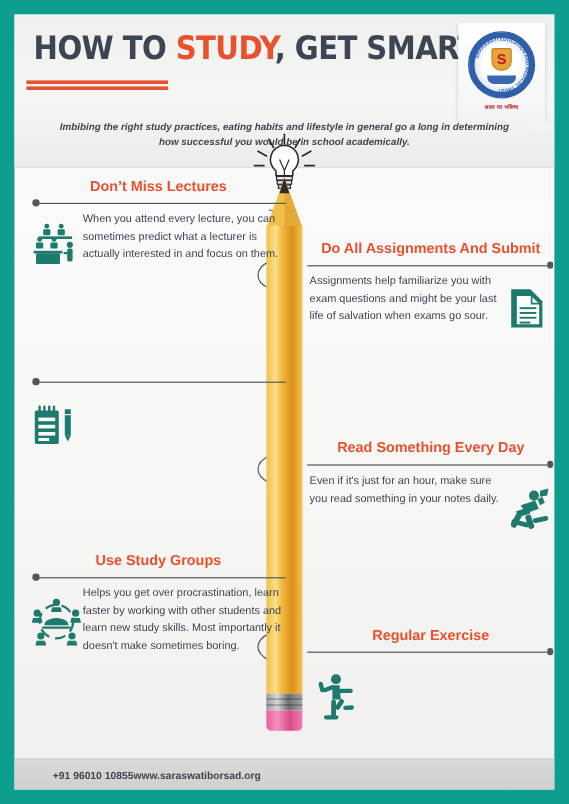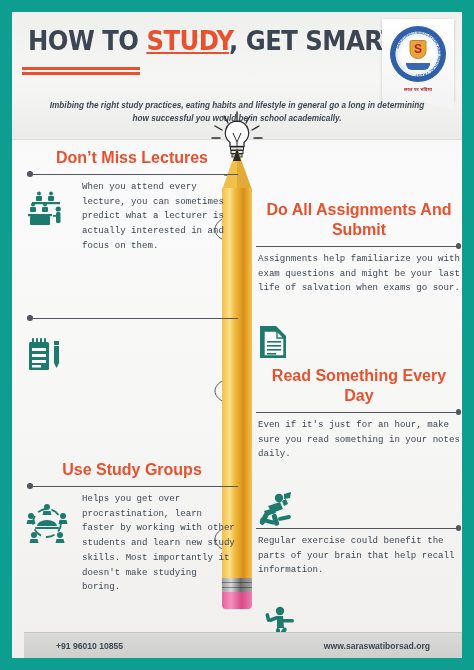--- a/index.html
+++ b/index.html
@@ -30,21 +30,21 @@
     font-family:"Liberation Sans Narrow","DejaVu Sans Condensed","Liberation Sans",sans-serif;
     font-weight:bold;
     font-size:27px;
     letter-spacing:-0.5px;
     color:#3c4652;
     line-height:1.08;
     white-space:nowrap;
   }
   .title-line.l1 { text-align:left; padding-left:2px; }
   .title-line.l2 { text-align:right; padding-right:2px; }
-  .hl { color:#e8512e;text-decoration:underline; }
+  .hl { color:#e8512e; }
   .bars {
     position:absolute; left:10px; top:55px; width:118px;
   }
   .bars i {
     display:block; height:3px; background:#e8512e; margin-bottom:2px;
   }
   
   .logo {
     position:absolute; right:8px; top:7px;
     width:72px; height:82px;
@@ -133,50 +133,50 @@
     border-radius:0 0 4px 4px;
   }
   
   .bulb { position:absolute; left:50%; transform:translateX(-50%); top:-16px; width:64px; height:56px; }
   .bulb svg { display:block; }
   
   .block { position:absolute; }
   .block.left  { left:14px;  width:212px; }
   .block.right { right:0; width:206px; text-align:left; }
   .b-head {
-    font-size:16px; font-weight:bold; color:#e8512e;
+    font-size:12px; font-weight:bold; color:#e8512e;
     line-height:1.25; text-align:center;
   }
   .b-rule { position:relative; height:12px; }
   .b-rule .line {
     position:absolute; top:6px; height:1px; background:#51565c; left:6px; right:0;
   }
   .block.right .b-rule .line { left:0; right:6px; }
   .b-rule .dot {
     position:absolute; top:3.2px; width:5.5px; height:5.5px;
     border-radius:50%; background:#51565c;
   }
   .block.left  .b-rule .dot { left:1px; }
   .block.right .b-rule .dot { right:1px; }
-  .b-row { display:flex; align-items:flex-start; gap:16px;font-family:Liberation Mono, monospace; }
+  .b-row { display:flex; align-items:flex-start; gap:3px; }
   .b-icon { flex:0 0 auto; width:40px; padding-top:10px; }
   .b-text {
     font-size:9.1px; line-height:1.62; color:#3c4652;
   }
   .block.left  .b-row { flex-direction:row; }
-  .block.right .b-row { flex-direction:column; }
+  .block.right .b-row { }
   .block.right .b-text { padding-left:2px; }
   
   .curves { position:absolute; inset:0; pointer-events:none; }
   
   .footer {
-    position:absolute; left:12px; right:0; bottom:0; height:26px;
+    position:absolute; left:0; right:0; bottom:0; height:26px;
     background:linear-gradient(180deg,#d9d9d7,#cfcfcd);
     border-top:1px solid #c4c4c2;
-    display:flex; align-items:center; justify-content:space-between;
+    display:flex; align-items:center; justify-content:flex-start;
     padding:0 32px;
     font-size:8.6px; font-weight:bold; color:#3c4652;
   }
 </style>
 </head>
 <body>
 
 <div id="poster">
 
   <div class="header">
@@ -380,31 +380,31 @@
                 <path d="M1.5,18 h7 l1,4 h-9 z"></path>
               <circle cx="37" cy="14" r="3"></circle>
                 <path d="M33.5,18 h7 l1,4 h-9 z"></path>
               <circle cx="8" cy="33" r="3"></circle>
                 <path d="M4.5,37 h7 l1,4 h-9 z"></path>
               <circle cx="34" cy="33" r="3"></circle>
                 <path d="M30.5,37 h7 l1,4 h-9 z"></path>
             </g>
           </svg>
         </div>
-        <div class="b-text">Helps you get over procrastination, learn faster by working with other students and learn new study skills. Most importantly it doesn't make studying boring.</div>
+        <div class="b-text">Helps you get over procrastination, learn faster by working with other students and learn new study skills. Most importantly it doesn't make sometimes boring.</div>
       </div>
     </div>
 
     <div class="block right" style="top:382px">
-      <div class="b-rule">
-          <span class="dot"></span>
-          <span class="line"></span>
-        </div>
-      <div class="b-row">
-        <div class="b-text">Regular exercise could benefit the parts of your brain that help recall information.</div>
+      <div class="b-head">Regular Exercise</div>
+      <div class="b-rule">
+          <span class="dot"></span>
+          <span class="line"></span>
+        </div>
+      <div class="b-row">
         <div class="b-icon">
           <svg width="40" height="42" viewBox="0 0 40 42" fill="#1d7a6c">
             <circle cx="24" cy="7" r="4.2"></circle>
             <path d="M21,12 l6,0 l1,12 l-7,0 z"></path>
             <rect x="13" y="13" width="10" height="3.6" rx="1.8" transform="rotate(-22 18 15)"></rect>
             <rect x="10" y="9" width="3.6" height="9" rx="1.8" transform="rotate(-14 12 13)"></rect>
             <rect x="26" y="15" width="12" height="3.6" rx="1.8"></rect>
             <rect x="20" y="24" width="4" height="15" rx="2"></rect>
             <rect x="14" y="37" width="12" height="3.6" rx="1.8"></rect>
             <rect x="25" y="23" width="4" height="10" rx="2" transform="rotate(34 27 28)"></rect>

